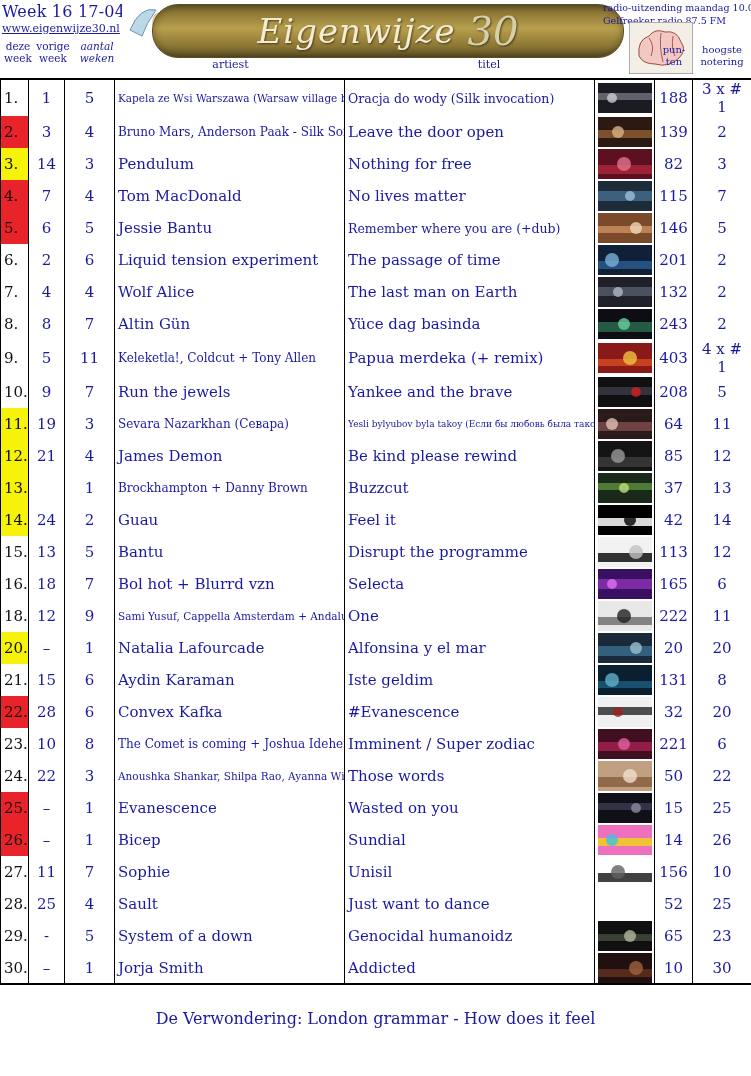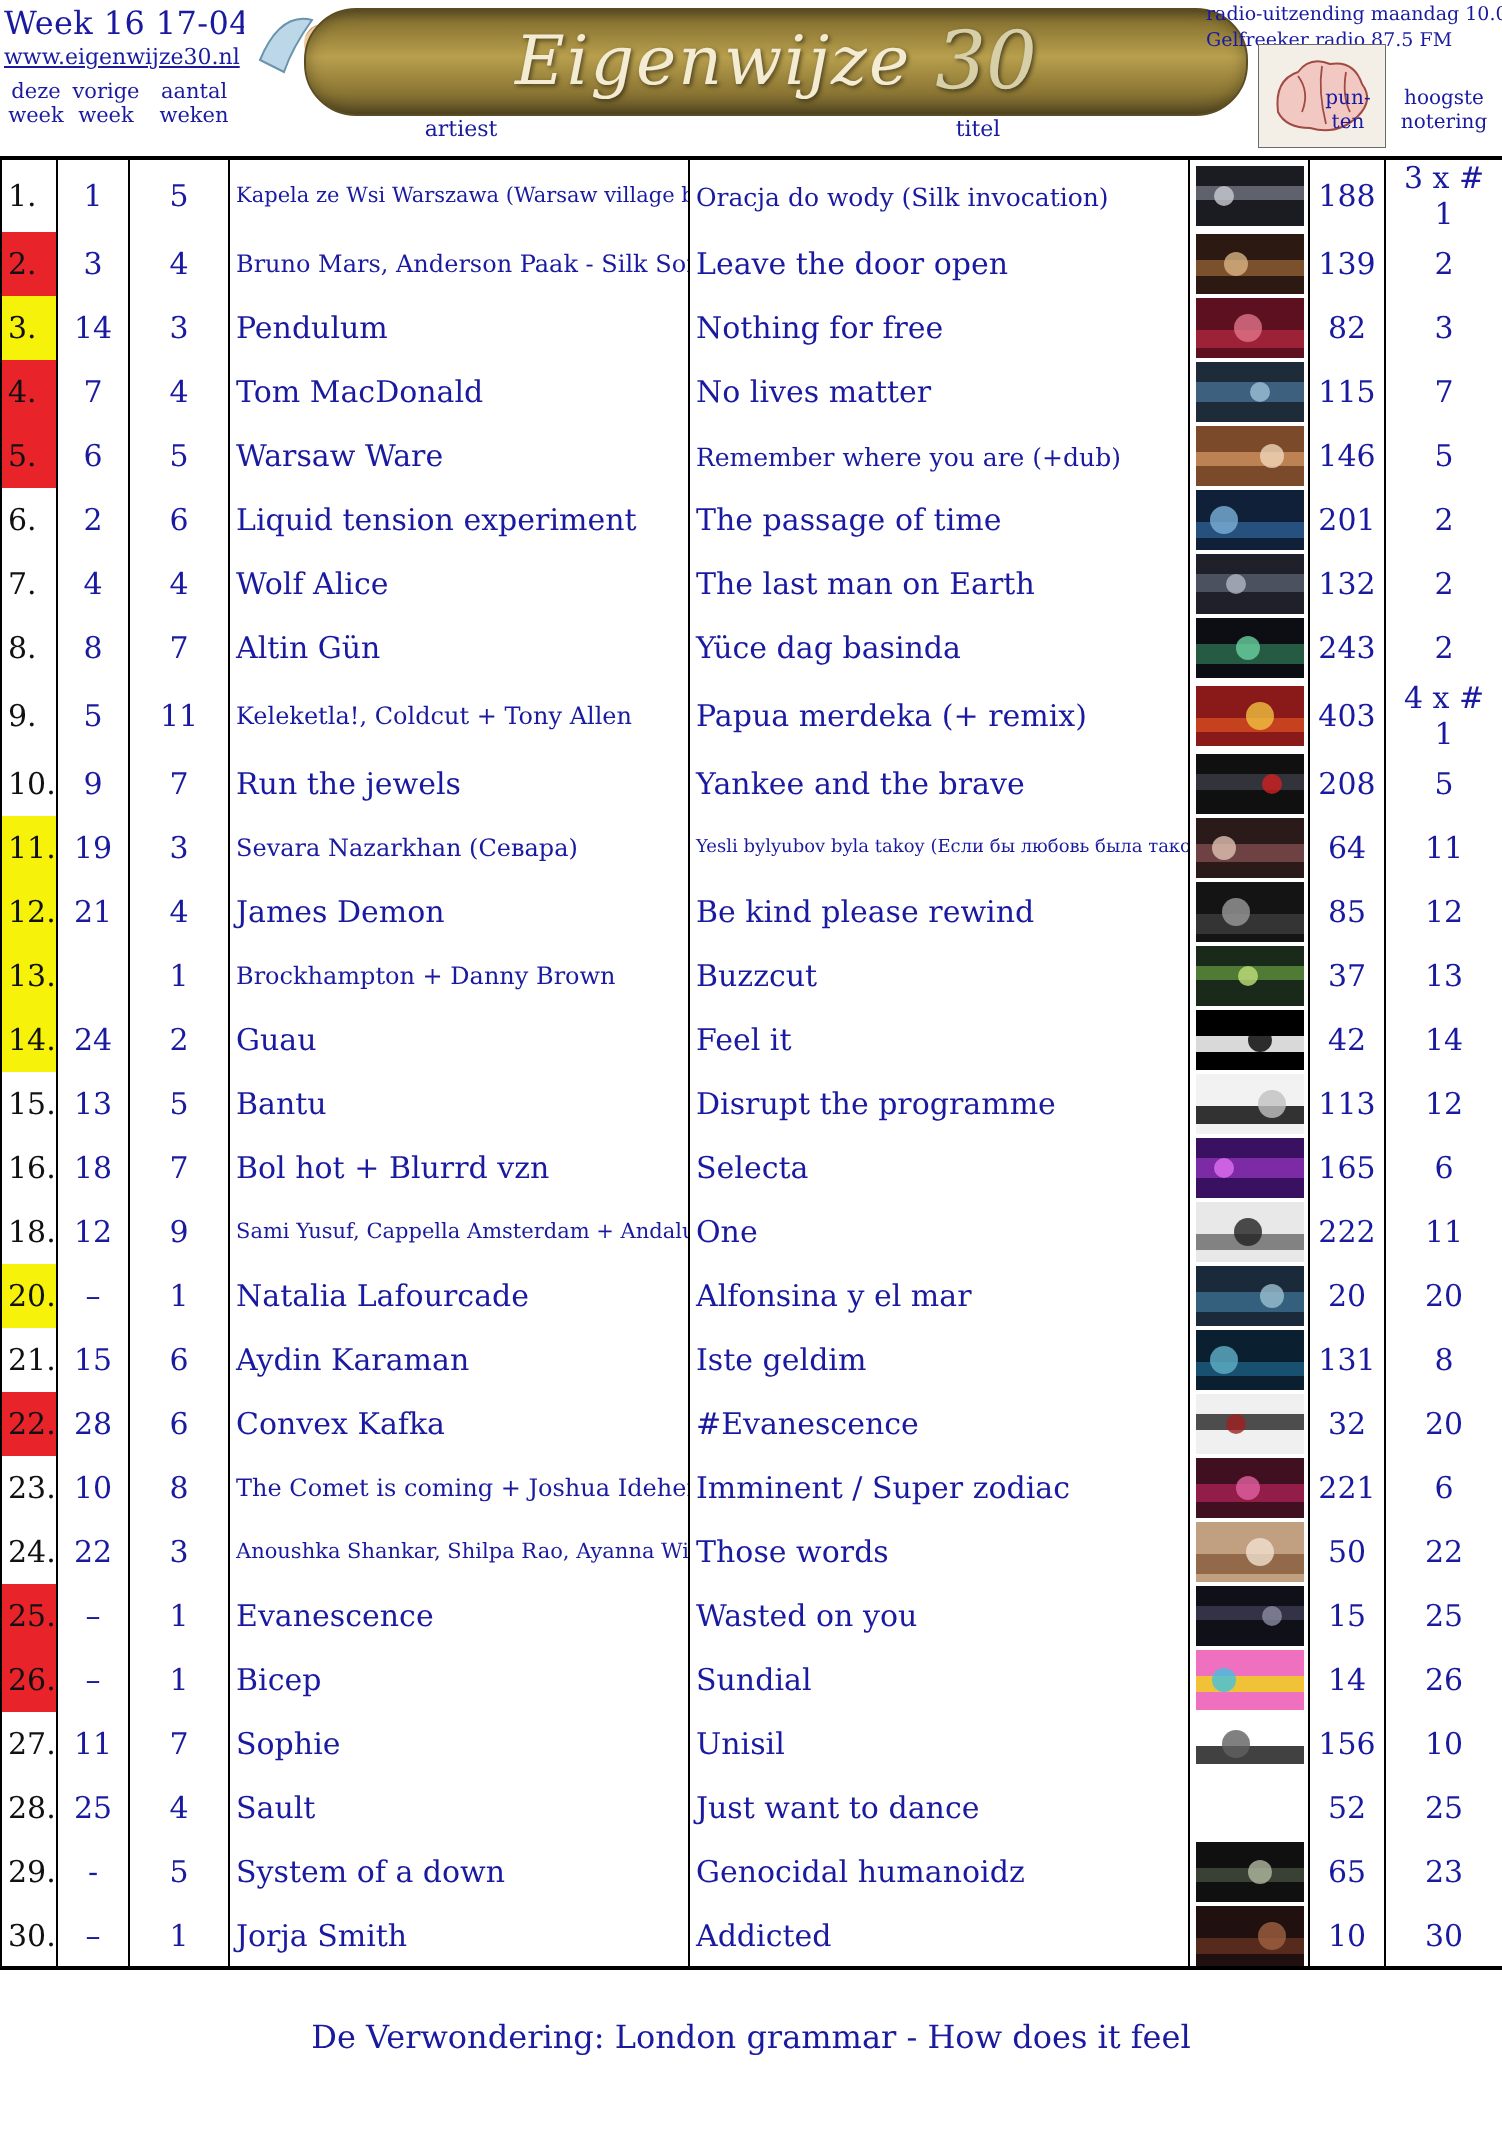--- a/index.html
+++ b/index.html
@@ -52,21 +52,21 @@
     display: flex;
     margin-top: 4px;
     font-size: 10.5px;
     line-height: 1.15;
   }
   .hdr-colnames > div {
     text-align: center;
   }
   .hcn1 { width: 32px; }
   .hcn2 { width: 38px; }
-  .hcn3 { width: 50px; }
+  .hcn3 { width: 50px; font-style: italic; }
 
   .hdr-mid {
     flex: 1;
     position: relative;
     height: 62px;
   }
   .logo-banner {
     position: absolute;
     left: 30px;
     top: 4px;
@@ -363,21 +363,21 @@
               <rect x="0" y="10" width="54" height="10" fill="#436a8c" opacity="0.85"></rect>
               <circle cx="32" cy="15" r="5" fill="#9dc0d8" opacity="0.8"></circle>
             </svg></td>
           <td class="pts">115</td>
           <td class="note">7</td>
         </tr>
         <tr>
           <td class="pos hl-red">5.</td>
           <td class="prev">6</td>
           <td class="weeks">5</td>
-          <td class="art">Warsaw Ware</td>
+          <td class="art">Jessie Bantu</td>
           <td class="tit smaller">Remember where you are (+dub)</td>
           <td class="img"><svg class="cover" viewBox="0 0 54 30">
               <rect x="0" y="0" width="54" height="30" fill="#7a4a2a"></rect>
               <rect x="0" y="13" width="54" height="7" fill="#c98c5a" opacity="0.85"></rect>
               <circle cx="38" cy="15" r="6" fill="#efd6b8" opacity="0.8"></circle>
             </svg></td>
           <td class="pts">146</td>
           <td class="note">5</td>
         </tr>
         <tr>

